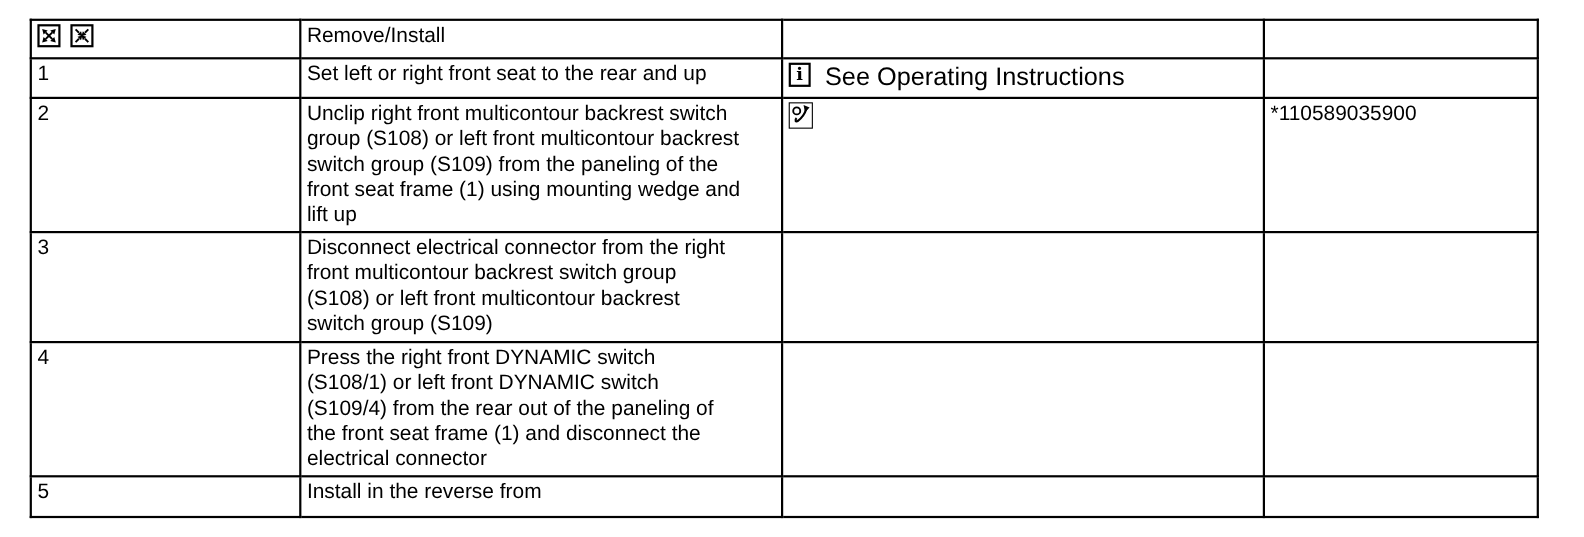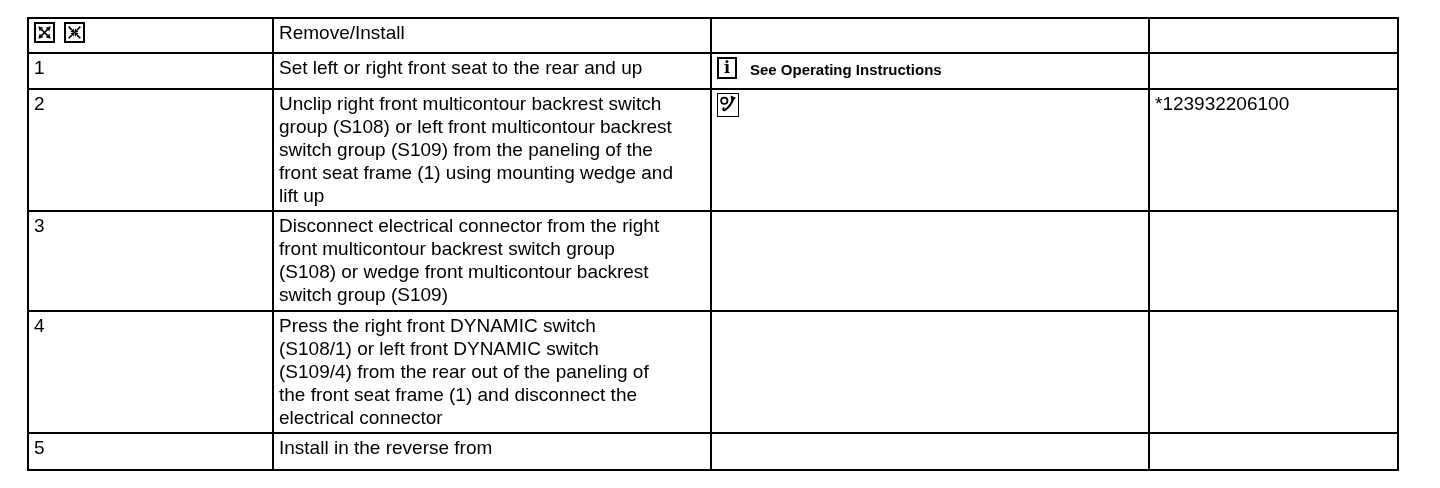--- a/index.html
+++ b/index.html
@@ -56,21 +56,21 @@
   }
   .tool-box {
     display: inline-block;
     width: 22px;
     height: 24px;
     border: 1.5px solid #000;
     box-sizing: border-box;
     flex: 0 0 auto;
   }
   .tool-box svg { display: block; width: 100%; height: 100%; }
-  .note-text { font-size: 15px; line-height: 23px; padding-top: 1px; font-weight: bold; }
+  .note-text { font-size: 23px; line-height: 23px; padding-top: 1px; }
 </style>
 </head>
 <body>
 
 <table class="doc-table">
   <colgroup>
     <col style="width:245px">
     <col style="width:438px">
     <col style="width:438px">
     <col style="width:249px">
@@ -149,30 +149,30 @@
         <span class="tool-box">
           <svg viewBox="0 0 20 22">
             <circle cx="6.3" cy="6.8" r="3.2" fill="none" stroke="#000" stroke-width="1.7"></circle>
             <polygon points="12.5,1.5 18,3.8 13.8,8" fill="#000"></polygon>
             <path d="M15.2,4.6 C 13.8,9 11.2,13 7.4,15.8 C 5.4,17.3 4.2,15.3 6.2,13.4" fill="none" stroke="#000" stroke-width="2"></path>
           </svg>
         </span>
         <span class="note-text"></span>
       </div>
     </td>
-    <td>*123932206100</td>
+    <td>*110589035900</td>
   </tr>
 
   <tr style="height:100px">
     <td>
       <span>3</span>
     </td>
     <td class="instr">Disconnect electrical connector from the right
 front multicontour backrest switch group
-(S108) or wedge front multicontour backrest
+(S108) or left front multicontour backrest
 switch group (S109)</td>
     <td></td>
     <td></td>
   </tr>
 
   <tr style="height:122px">
     <td>
       <span>4</span>
     </td>
     <td class="instr">Press the right front DYNAMIC switch

